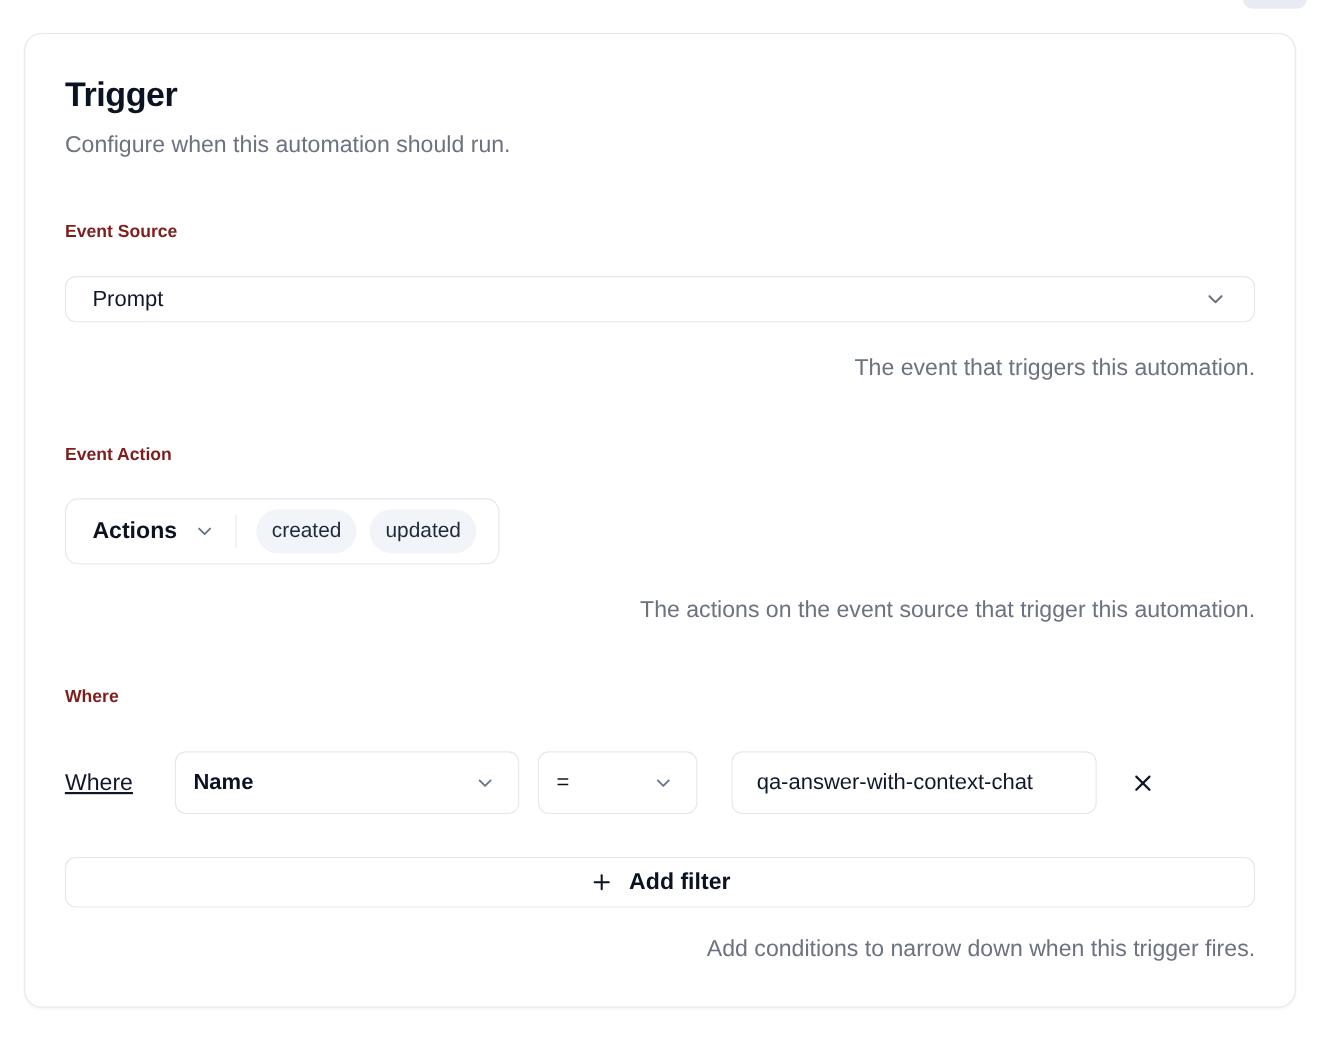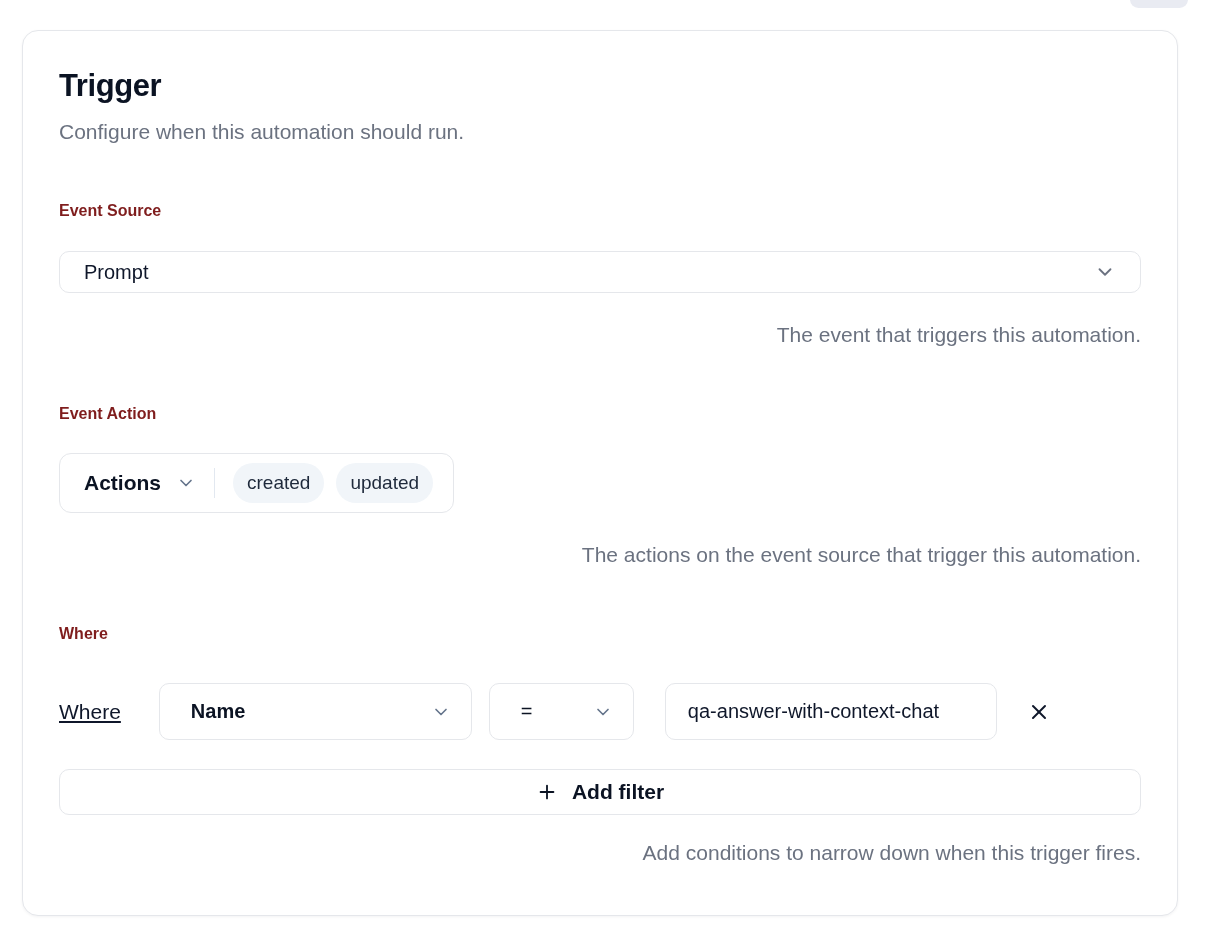--- a/index.html
+++ b/index.html
@@ -142,21 +142,21 @@
   }
 
   .select-box {
     height: 57px;
     border: 1px solid #e5e7eb;
     border-radius: 10px;
     background: #ffffff;
     display: flex;
     align-items: center;
     justify-content: space-between;
-    padding: 0 20px 0 31px;
+    padding: 0 20px 0 16px;
     cursor: pointer;
   }
 
   .field-select { width: 313px; margin-right: 17px; }
   .field-select .select-value { font-size: 20px; font-weight: 600; color: #0b1323; }
 
   .op-select { width: 145px; margin-right: 31px; }
   .op-select .select-value { font-size: 20px; color: #0b1323; }
 
   .value-input {
@@ -178,21 +178,21 @@
     display: inline-flex;
     align-items: center;
     justify-content: center;
     background: transparent;
     border: none;
     cursor: pointer;
     padding: 0;
   }
 
   .add-filter-btn {
-    margin-top: 29px;
+    margin-top: 39px;
     width: 100%;
     height: 46px;
     border: 1px solid #e5e7eb;
     border-radius: 10px;
     background: #ffffff;
     display: flex;
     align-items: center;
     justify-content: center;
     gap: 14px;
     font-size: 21px;

